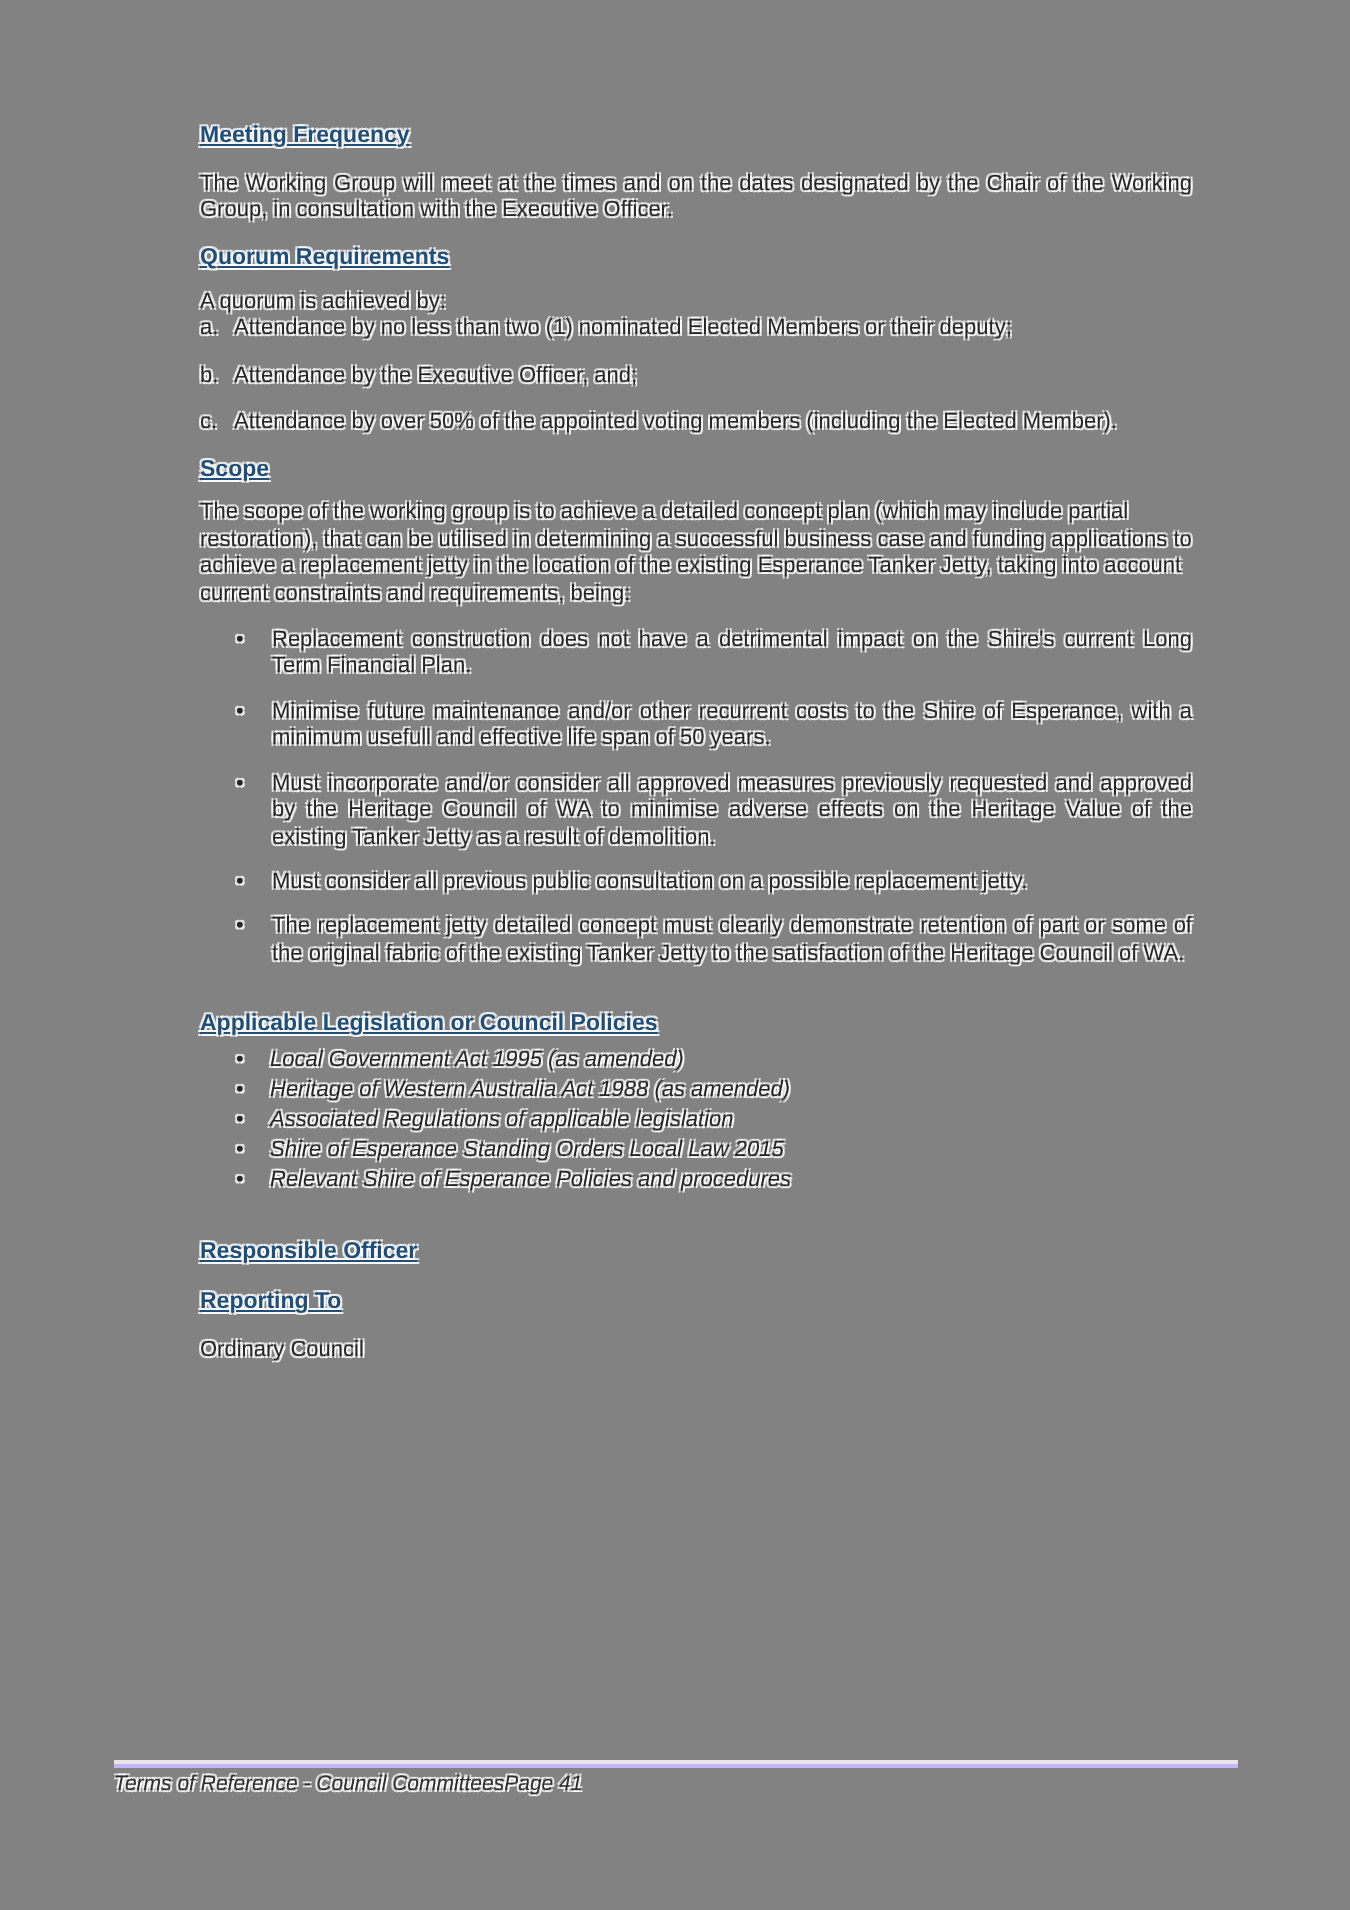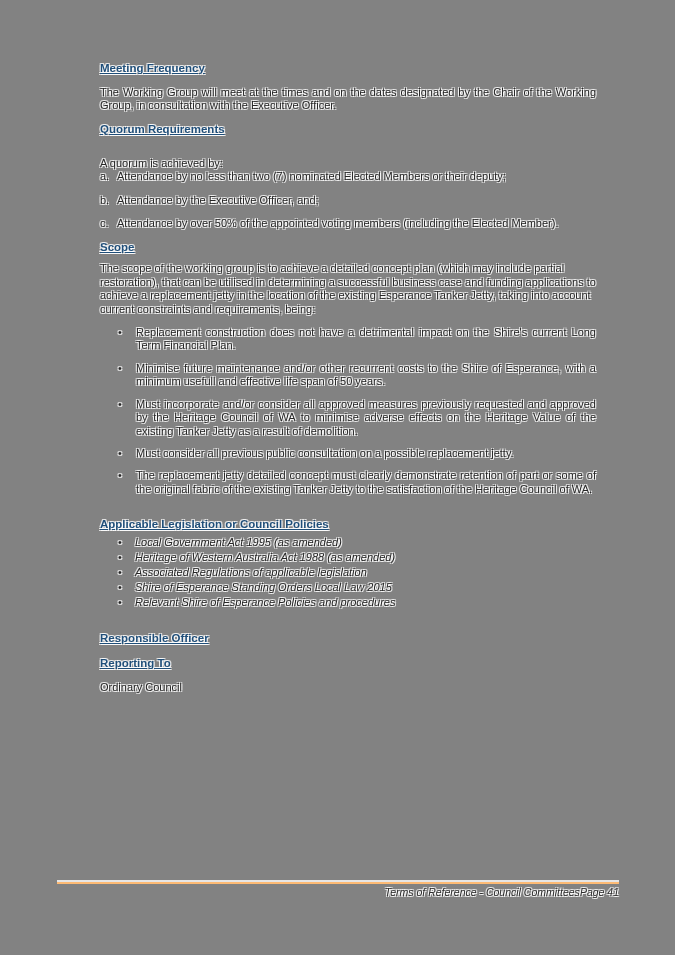--- a/index.html
+++ b/index.html
@@ -41,41 +41,41 @@
   .alpha-label{flex:0 0 17px;}
   .alpha-text{flex:1;}
   .bullet-item{display:flex;margin:0 0 9px 0;}
   .bullet-glyph{flex:0 0 18px;margin-left:18px;text-align:left;}
   .bullet-text{flex:1;}
   .leg-list .bullet-item{margin:0 0 1.5px 0;}
   .leg-list .bullet-glyph{flex:0 0 17px;margin-left:18px;}
   .leg-list .bullet-text{font-style:italic;font-weight:normal;}
   .footer{
     position:absolute;left:57px;right:56px;top:882px;
-    border-top:2px solid #fdba74;
+    border-top:2px solid #c4b5fd;
     box-shadow:0 -2px 0 rgba(255,255,255,.8);
     padding-top:2px;
-    display:flex;justify-content:flex-end;
+    display:flex;justify-content:flex-start;
     font-size:10.5px;font-style:italic;color:#2e2e2e;
   }
 </style>
 </head>
 <body>
 
 <div class="page">
   <div class="content">
 
     <h2>Meeting Frequency</h2>
     <p class="just mb-sec">The Working Group will meet at the times and on the dates designated by the Chair of the Working Group, in consultation with the Executive Officer.</p>
 
-    <h2 style="margin-bottom:21px">Quorum Requirements</h2>
+    <h2 style="margin-bottom:9px">Quorum Requirements</h2>
     <p>A quorum is achieved by:</p>
     <div class="alpha-item">
       <span class="alpha-label">a.</span>
-      <span class="alpha-text">Attendance by no less than two (7) nominated Elected Members or their deputy;</span>
+      <span class="alpha-text">Attendance by no less than two (1) nominated Elected Members or their deputy;</span>
     </div>
     <div class="alpha-item">
       <span class="alpha-label">b.</span>
       <span class="alpha-text">Attendance by the Executive Officer, and;</span>
     </div>
     <div class="alpha-item mb-sec">
       <span class="alpha-label">c.</span>
       <span class="alpha-text just">Attendance by over 50% of the appointed voting members (including the Elected Member).</span>
     </div>
 

